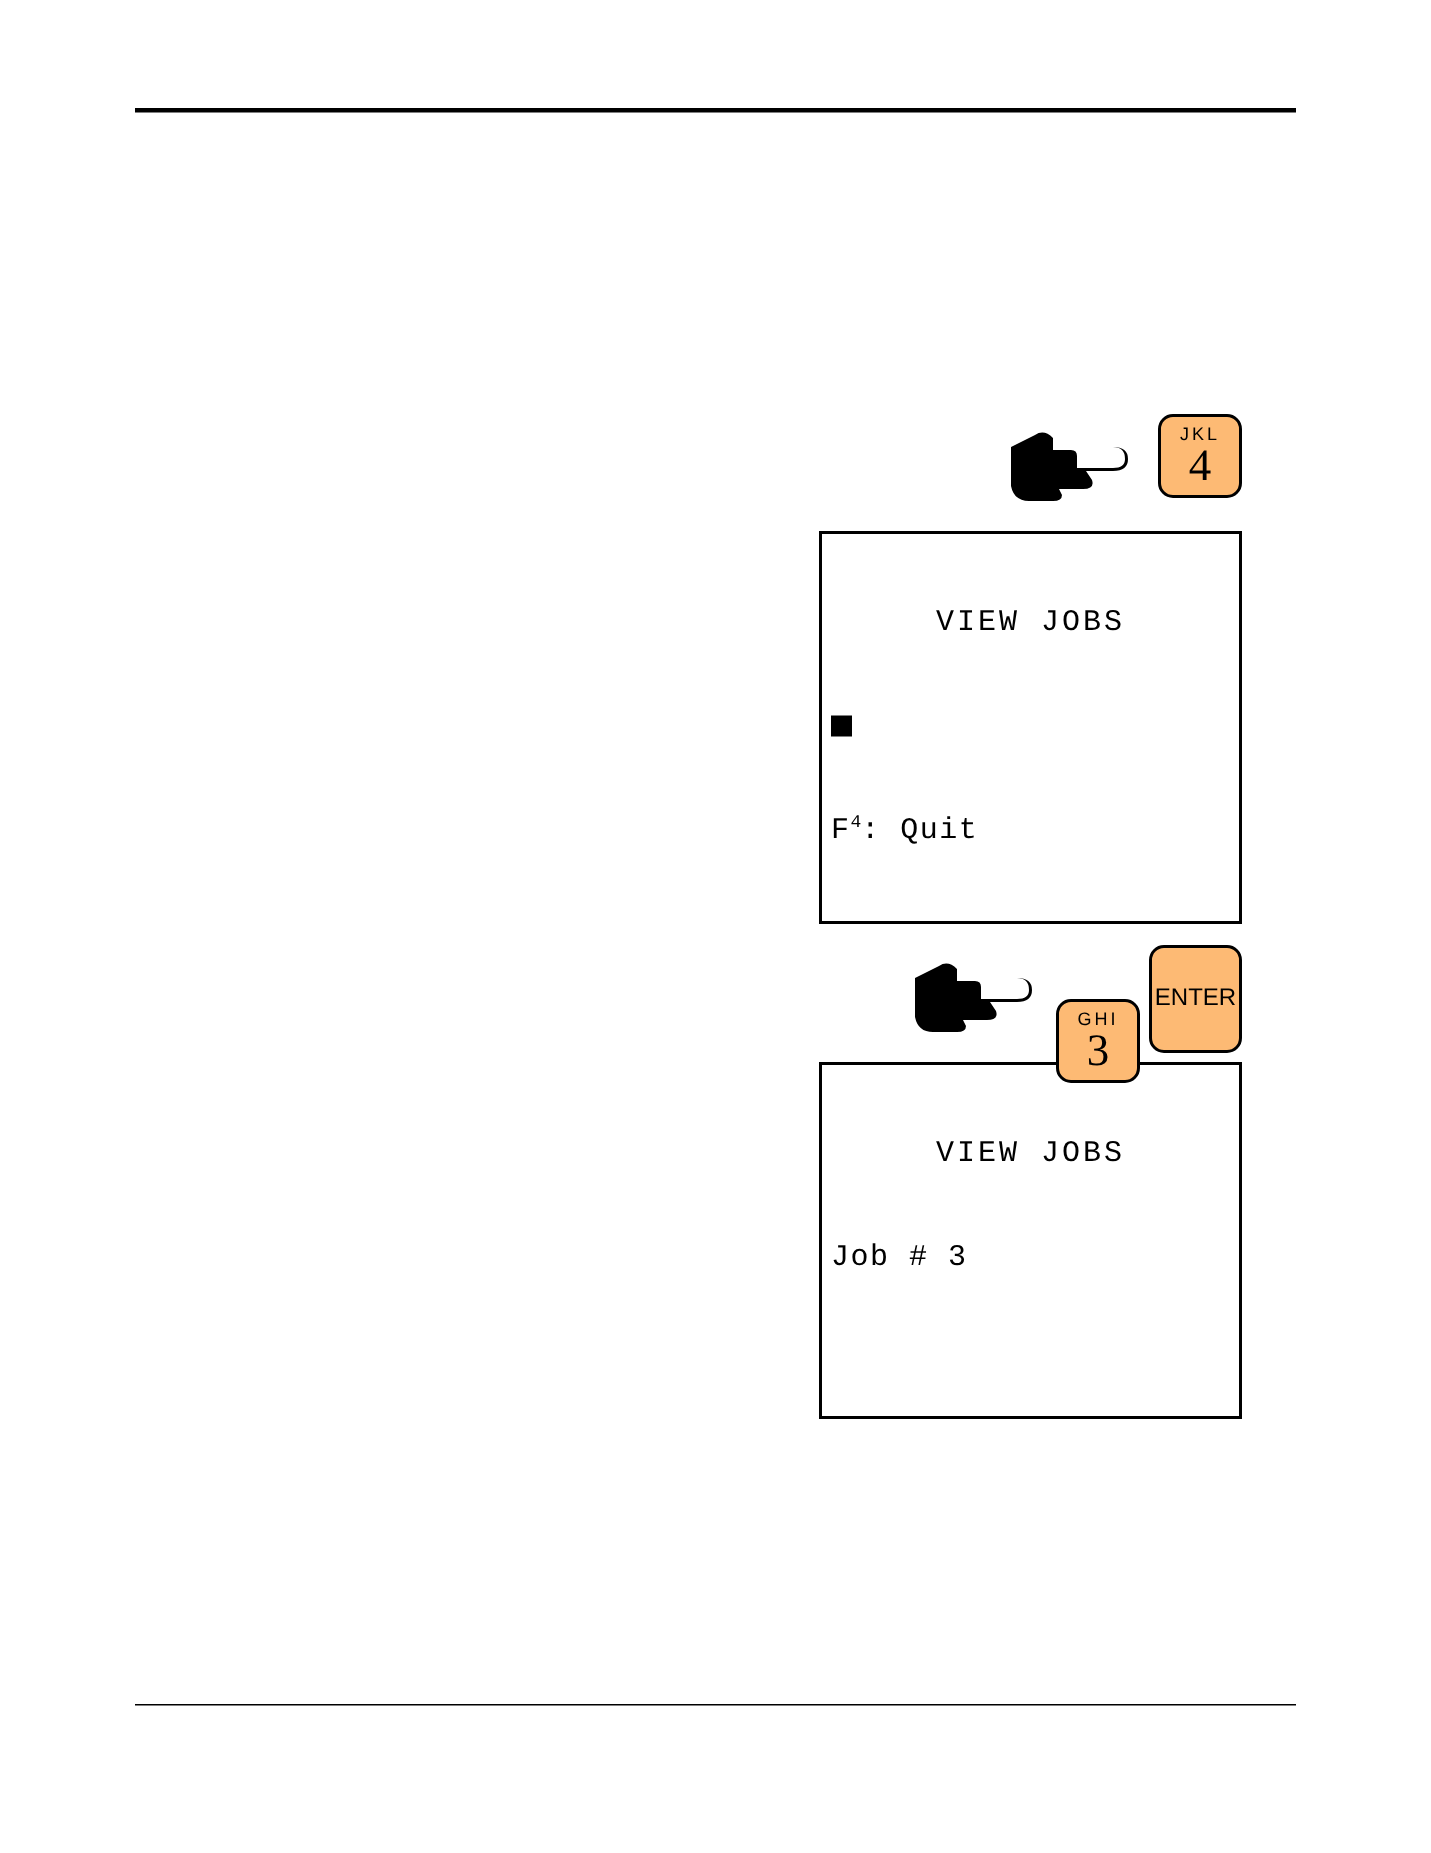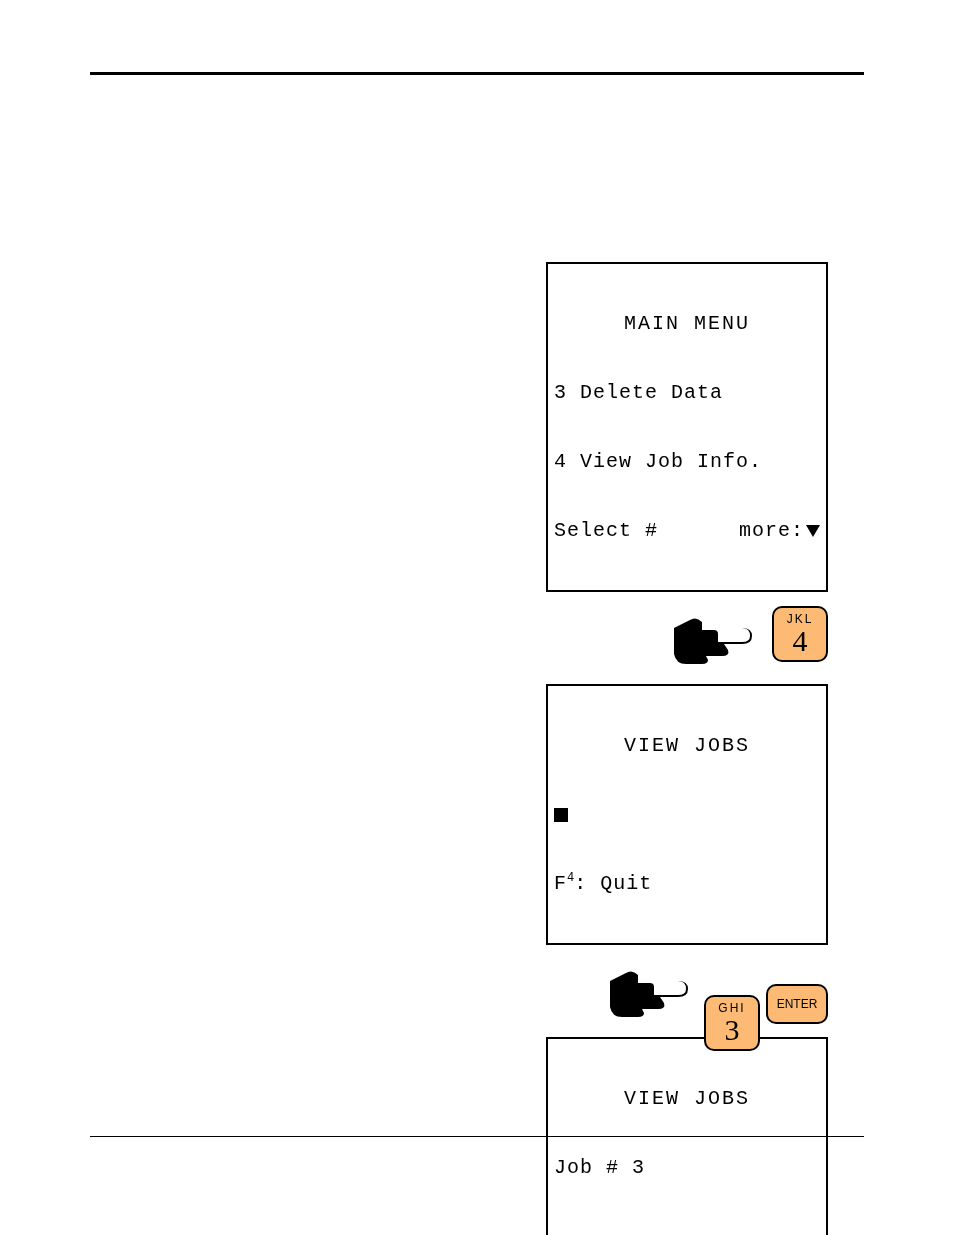--- a/index.html
+++ b/index.html
@@ -31,45 +31,36 @@
 
   
   .handrow { width: 282px; height: 64px; position: relative; margin: 14px 0 14px 0; }
   .hand-right { position: absolute; right: 70px; top: 4px; }
   .hand-right-2 { position: absolute; right: 134px; top: 4px; }
   .keycap, .keycap-wide, .keycap-enter, .keycap-f4 {
     position: absolute; border: 2px solid #000; border-radius: 10px;
     background: #fdba74;
   }
   .keycap { width: 56px; height: 56px; right: 0; top: 0; }
-  .keycap-enter { width: 62px; height: 40px; right: 0; top: 0; display:flex; align-items:center; justify-content:center; font-family: Arial, sans-serif; font-size: 12px; margin-top: 25px; }
+  .keycap-enter { width: 62px; height: 72px; right: 0; top: 0; display:flex; align-items:center; justify-content:center; font-family: Arial, sans-serif; font-size: 16px; }
   .key-secondary { position:absolute; top:4px; left:0; right:0; text-align:center; font-family: Arial, sans-serif; font-size: 12px; letter-spacing: 2px; }
   .key-primary { position:absolute; bottom:2px; left:0; right:0; text-align:center; font-family: Georgia, serif; font-size: 30px; }
   .key-3 { right: 68px; margin-top: 36px; }
 
   .arrow-down { display:inline-block; width:0; height:0; border-left:7px solid transparent; border-right:7px solid transparent; border-top:12px solid #000; vertical-align: middle; margin-left:2px;}
 </style>
 </head>
 <body>
 
 <div class="page">
   <div class="top-rule"></div>
   <div class="bottom-rule"></div>
 
   <div class="rcol">
 
-    <div class="screen">
-      <div class="title">MAIN MENU</div>
-      <div>3 Delete Data</div>
-      <div>4 View Job Info.</div>
-      <div class="row">
-        <span>Select #</span>
-        <span><span>more:</span><span class="arrow-down"></span></span>
-      </div>
-    </div>
 
     <div class="handrow">
       <svg class="hand-right" width="86" height="56" viewBox="0 0 86 56">
         <path d="M2 18 L18 10 Q24 6 30 12 L30 18 L70 18 Q80 18 80 26 Q80 34 70 34 L52 34 L56 40 Q58 46 50 46 L34 46 L36 50 Q36 54 30 54 L14 54 Q4 54 2 44 Z" fill="#000"></path>
         <path d="M30 18 L70 18 Q78 18 78 26 Q78 32 70 32 L46 32 L46 24 Q46 20 42 20 L30 20 Z" fill="#fff"></path>
       </svg>
       <div class="keycap">
         <div class="key-secondary">JKL</div>
         <div class="key-primary">4</div>
       </div>

